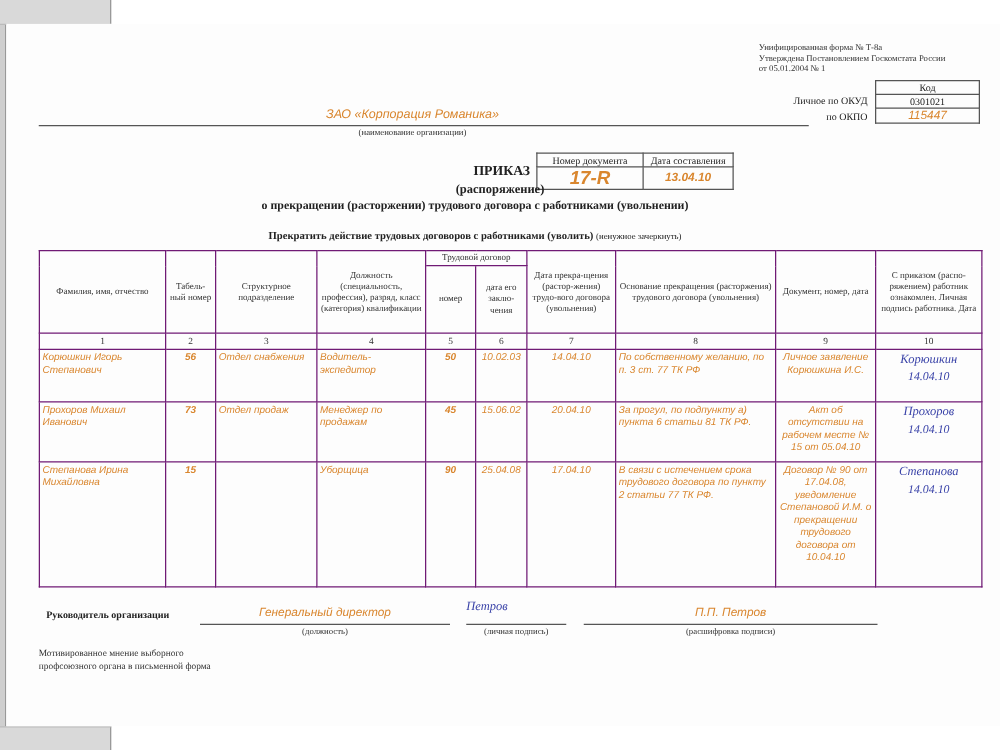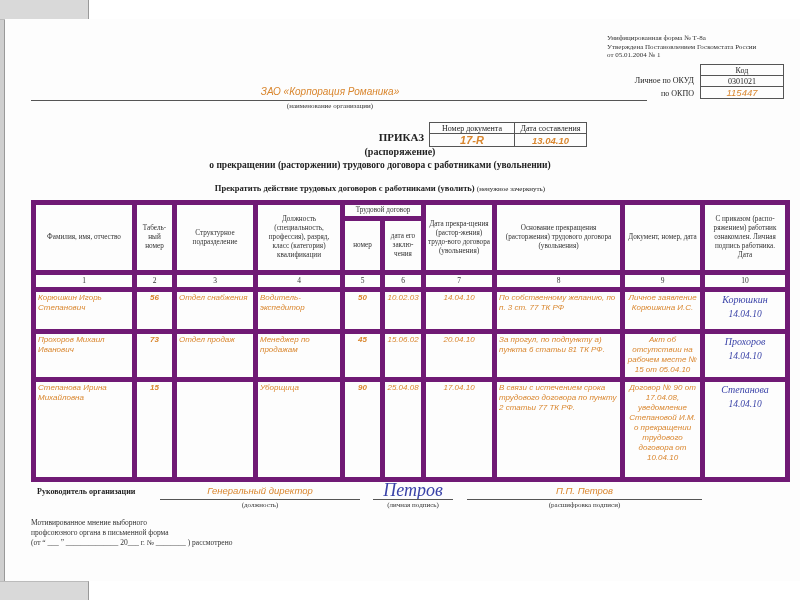--- a/index.html
+++ b/index.html
@@ -12,21 +12,21 @@
   .abs { position:absolute; }
   .tiny { font-size:7px; line-height:8.5px; color:#333; }
   .small { font-size:8px; color:#222; }
   .hand { font-family:Liberation Sans, sans-serif; font-style:italic; color:#d9862e; }
   .sig { font-family:"Liberation Serif", serif; font-style:italic; color:#3a43a8; }
   .line { position:absolute; height:0; border-top:1px solid #555; }
   table { border-collapse:collapse; }
   .codes td { border:1px solid #555; font-size:8px; text-align:center; height:10px; padding:0; }
   .doc td { border:1px solid #555; font-size:8px; text-align:center; padding:0 2px; height:10px; }
   .main { position:absolute; left:31px; top:200px; width:754px; table-layout:fixed; }
-  .main th, .main td { border:5px solid #701a75; padding:1px 2px; vertical-align:middle; }
+  .main th, .main td { border:1px solid #701a75; padding:1px 2px; vertical-align:middle; }
   .main th { font-weight:normal; font-size:7.2px; line-height:9px; color:#333; text-align:center; }
   .main td { font-size:8px; line-height:10px; vertical-align:top; }
   .main td.num { text-align:center; font-style:normal; color:#333; vertical-align:middle; font-size:7.5px; }
   .c { text-align:center; }
   .sigcell { text-align:center; font-size:9px; line-height:13px; }
   .sigcell .sgn { font-size:10px; display:block; margin-top:2px; }
   .sigcell .sdate { font-size:9.5px; display:block; margin-top:4px; font-style:italic; }
   .b { font-weight:bold; }
 </style>
 </head>
@@ -65,21 +65,21 @@
 <div class="abs tiny" style="left:200px;top:102px;width:260px;text-align:center;">(наименование организации)</div>
 
 <div class="abs b" style="left:360px;top:131px;width:64px;text-align:right;font-size:11px;">ПРИКАЗ</div>
 <table class="abs doc" style="left:429px;top:122px;width:158px;table-layout:fixed;">
   <tbody>
       <tr>
     <td style="width:80px;">Номер документа</td>
     <td>Дата составления</td>
   </tr>
   <tr>
-    <td class="hand b" style="font-size:11px;">17-R</td>
+    <td class="hand b" style="font-size:15px;">17-R</td>
     <td class="hand b" style="font-size:9.5px;">13.04.10</td>
   </tr>
 </tbody>
   </table>
 <div class="abs b" style="left:300px;top:146px;width:200px;text-align:center;font-size:10px;">(распоряжение)</div>
 <div class="abs b" style="left:150px;top:160px;width:460px;text-align:center;font-size:9.5px;">о прекращении (расторжении) трудового договора с работниками (увольнении)</div>
 <div class="abs" style="left:130px;top:183px;width:500px;text-align:center;font-size:8.5px;">
   <span class="b">Прекратить действие трудовых договоров с работниками (уволить)</span>
   <span style="font-size:7px;">(ненужное зачеркнуть)</span>
 </div>
@@ -174,25 +174,24 @@
     </tr>
   </tbody>
 </table>
 
 <div class="abs b" style="left:37px;top:487px;font-size:8px;">Руководитель организации</div>
 
 <div class="abs hand" style="left:160px;top:485px;width:200px;text-align:center;font-size:9.5px;">Генеральный директор</div>
 <div class="line" style="left:160px;top:499px;width:200px;"></div>
 <div class="abs tiny" style="left:160px;top:501px;width:200px;text-align:center;">(должность)</div>
 
-<div class="abs sig" style="left:373px;top:480px;width:80px;text-align:center;font-size:18px;">Петров</div>
+<div class="abs sig" style="left:373px;top:480px;width:80px;font-size:10px;">Петров</div>
 <div class="line" style="left:373px;top:499px;width:80px;"></div>
 <div class="abs tiny" style="left:373px;top:501px;width:80px;text-align:center;">(личная подпись)</div>
 
 <div class="abs hand" style="left:467px;top:485px;width:235px;text-align:center;font-size:9.5px;">П.П. Петров</div>
 <div class="line" style="left:467px;top:499px;width:235px;"></div>
 <div class="abs tiny" style="left:467px;top:501px;width:235px;text-align:center;">(расшифровка подписи)</div>
 
 <div class="abs" style="left:31px;top:518px;font-size:7.5px;line-height:10px;color:#333;">
   <div>Мотивированное мнение выборного</div>
   <div>профсоюзного органа в письменной форма</div>
-  <div>(от “ ___ ” ______________ 20___ г. № ________ ) рассмотрено</div>
 </div>
 
 </body></html>

